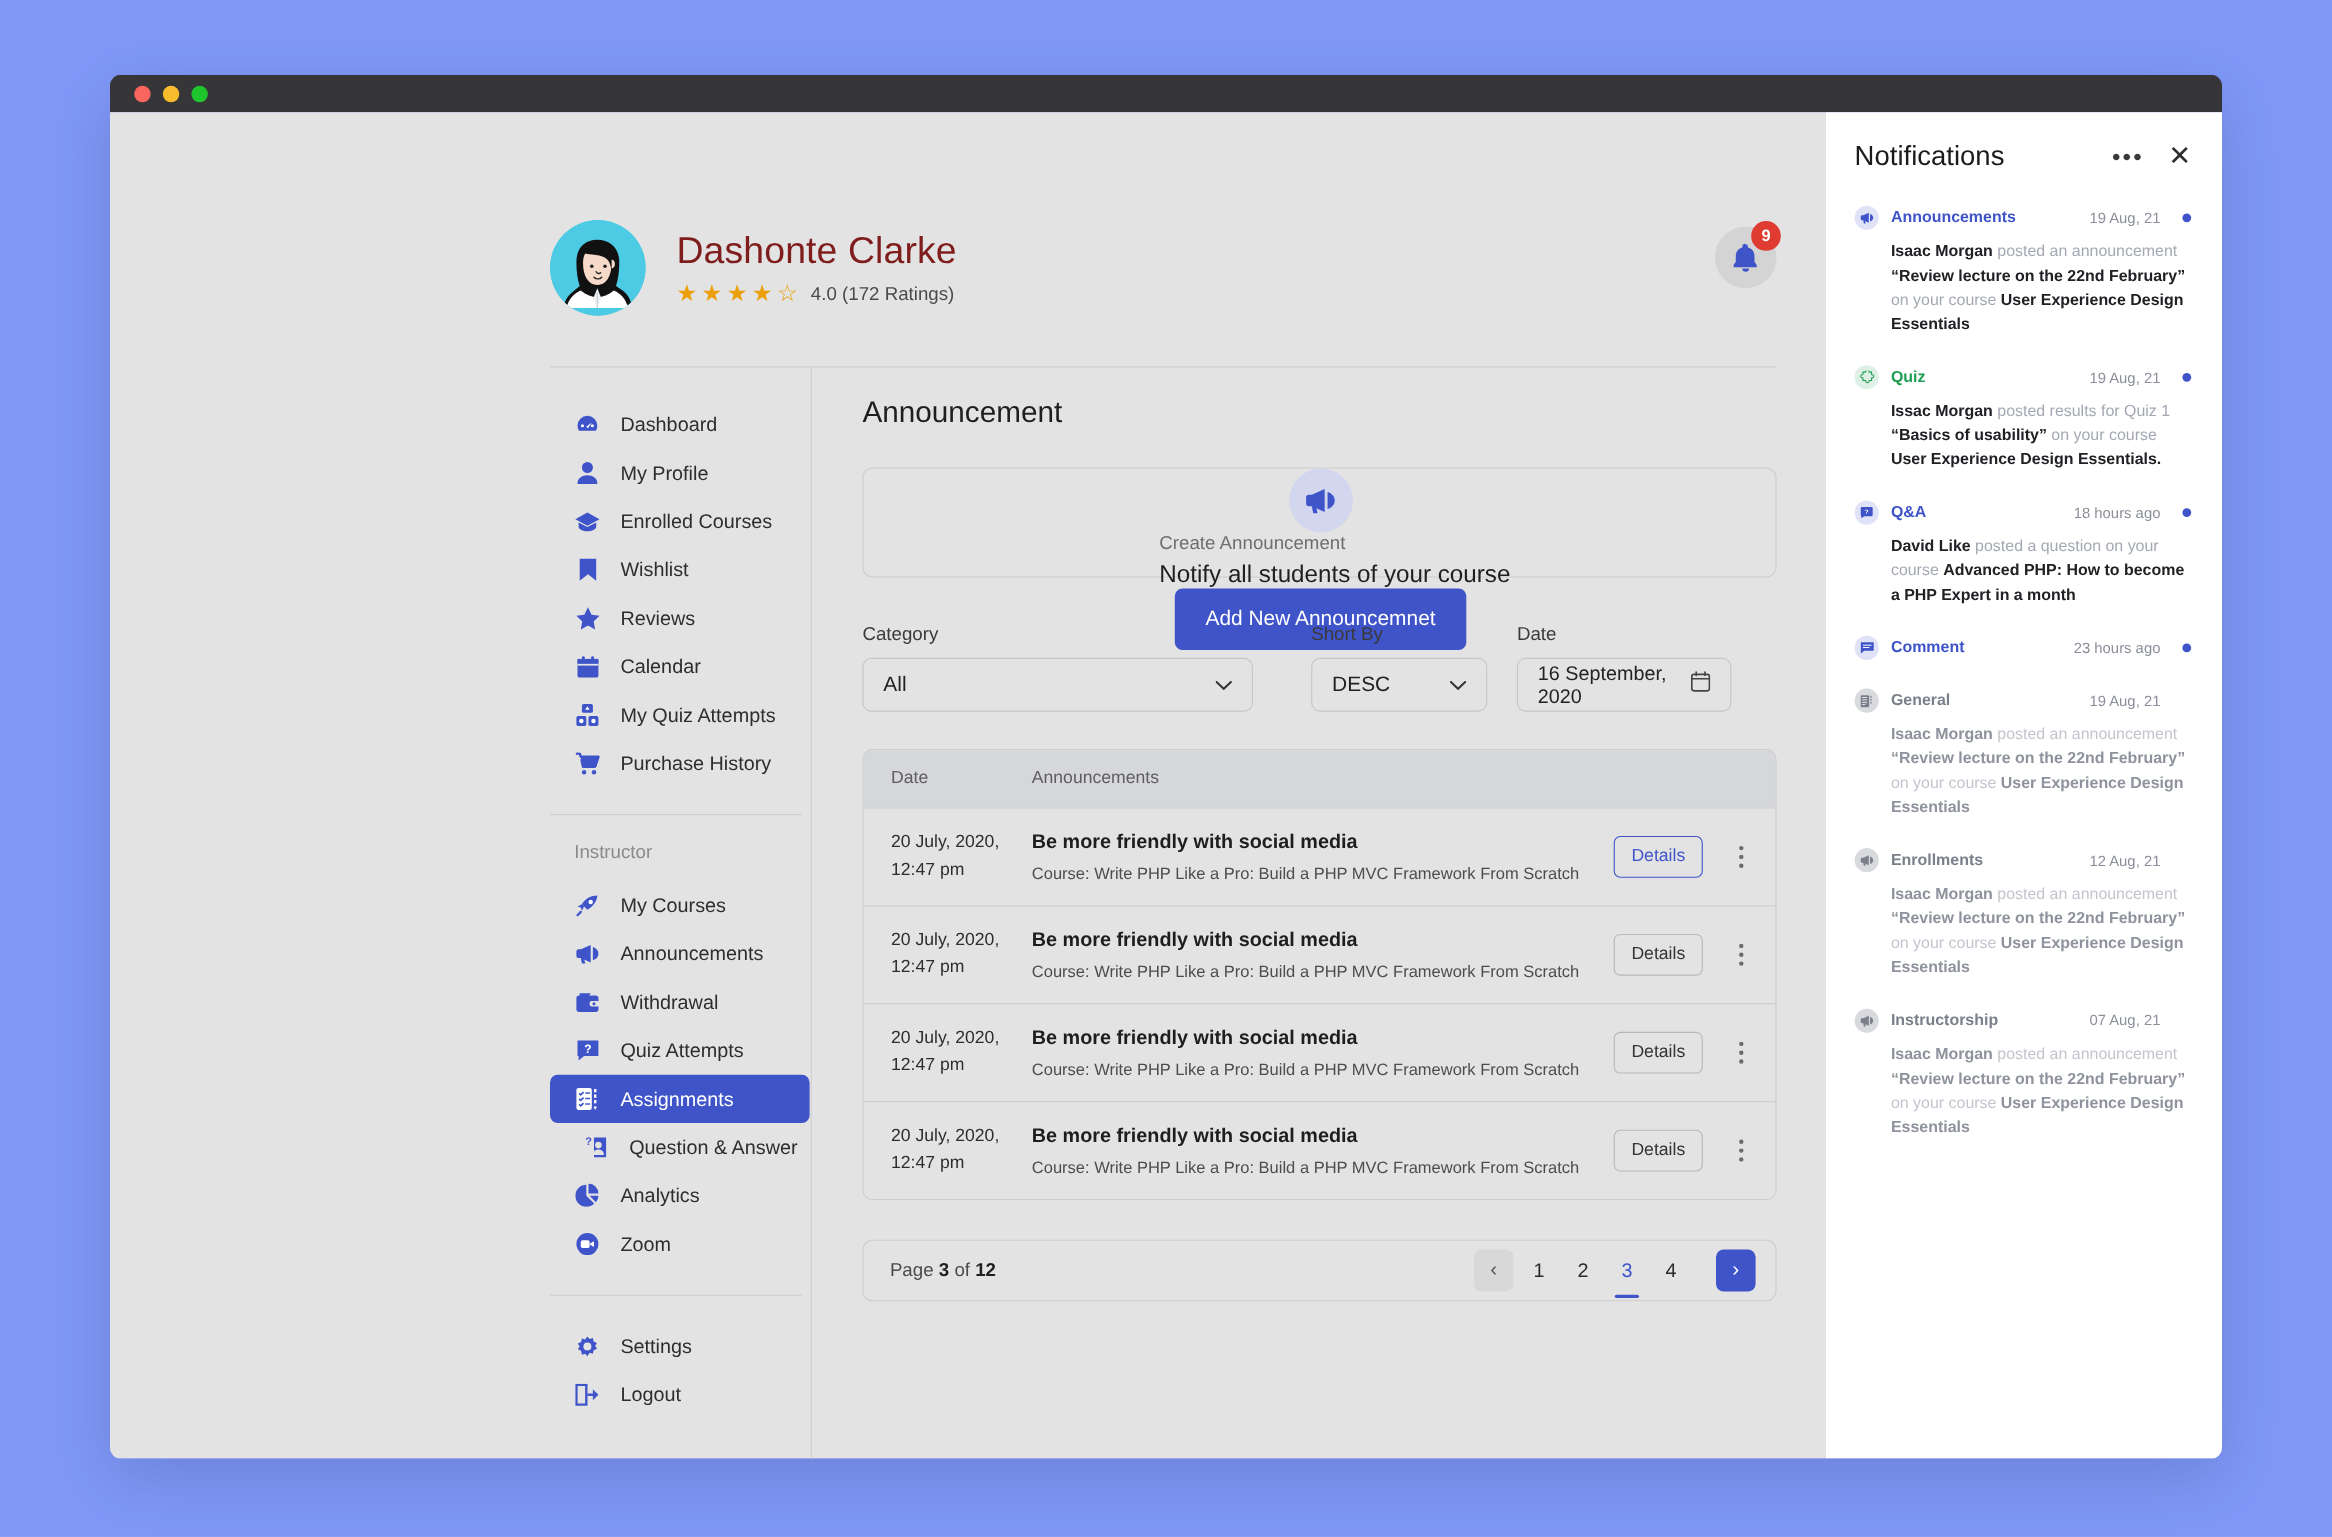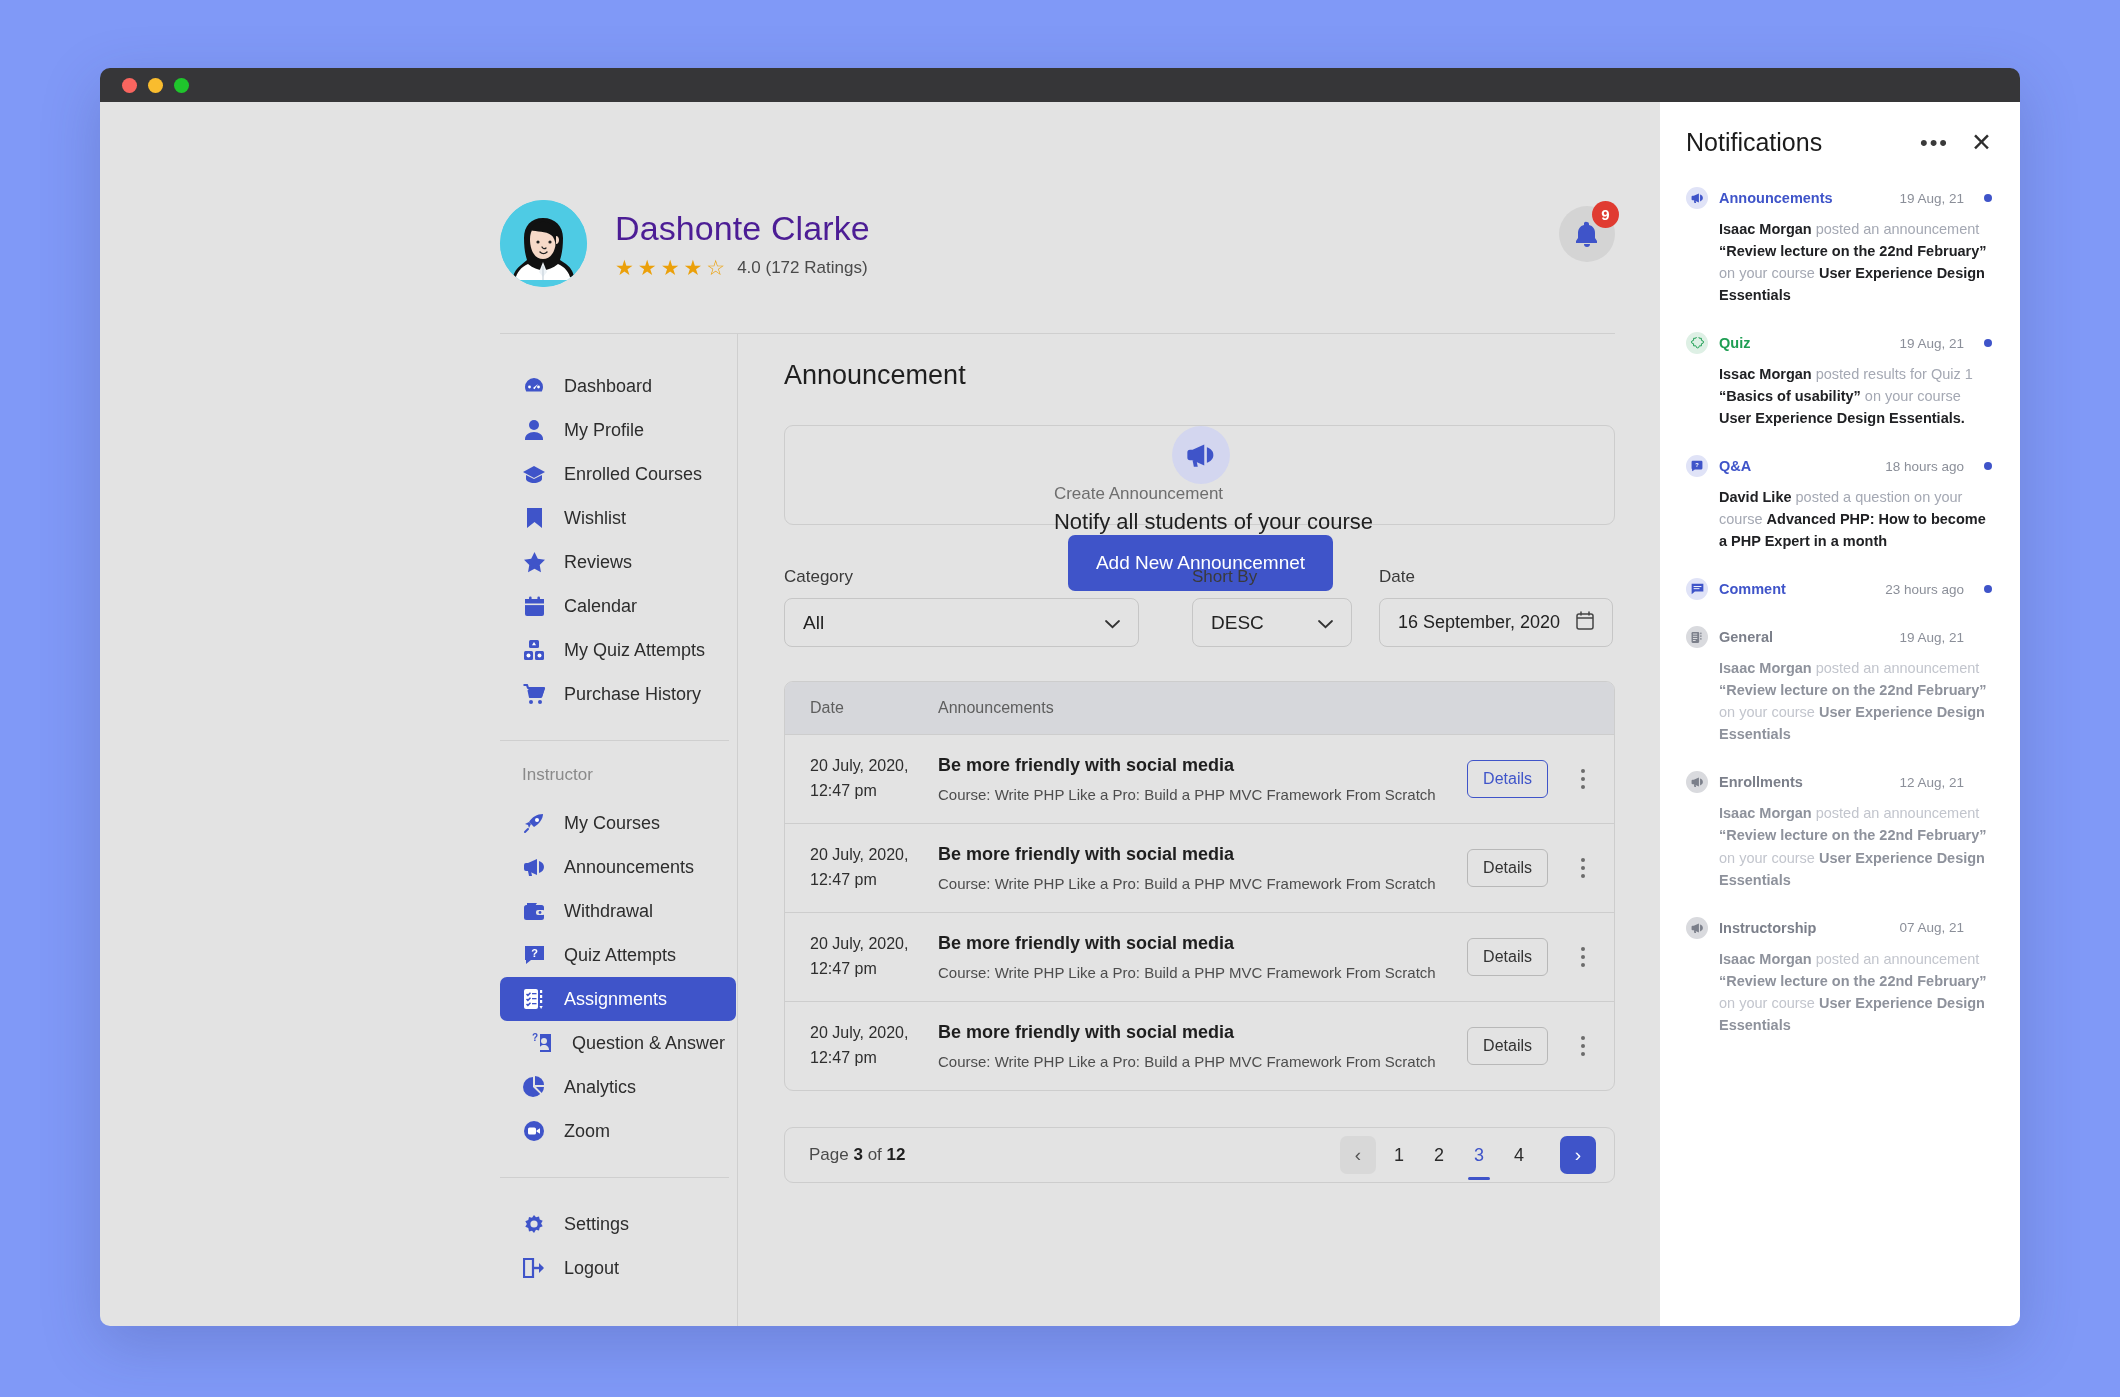--- a/index.html
+++ b/index.html
@@ -47,21 +47,21 @@
     border-bottom: 1px solid #cfcfcf;
   }
   .avatar {
     width: 87px; height: 87px; border-radius: 50%;
     background: #4ecbe4; flex: 0 0 auto;
     position: relative; overflow: hidden;
   }
   .avatar svg { position: absolute; left: 0; top: 0; }
   .profile-text { margin-left: 28px; }
   .profile-name {
-    font-size: 34px; color: #4c1d95; font-weight: 400; letter-spacing: .1px;
+    font-size: 34px; color: #7f1d1d; font-weight: 400; letter-spacing: .1px;
   }
   .rating-row { display: flex; align-items: center; margin-top: 9px; gap: 4px; }
   .star { font-size: 21px; color: #eba00a; line-height: 1; }
   .star.empty { color: #eba00a; }
   .rating-text { font-size: 17px; color: #4a4a4a; margin-left: 8px; }
 
   .header-actions {
     position: absolute; right: 0; top: 6px;
     display: flex; align-items: center; gap: 26px;
   }
@@ -146,21 +146,21 @@
   .filters { display: flex; margin-top: 42px; align-items: flex-end; }
   .field-label { font-size: 17px; color: #3a3a3a; margin-bottom: 11px; }
   .select-box {
     border: 1px solid #c6c6c6; border-radius: 8px; background: transparent;
     height: 49px; display: flex; align-items: center; padding: 0 18px;
     font-size: 19px; color: #222; cursor: pointer; position: relative;
   }
   .select-box .chev { margin-left: auto; }
   .f-category { width: 355px; }
   .f-sort { width: 160px; margin-left: 53px; }
-  .f-date { width: 234px; margin-left: 27px; justify-content: space-between; }
+  .f-date { width: 195px; margin-left: 27px; justify-content: space-between; }
   .f-date .dval { font-size: 18px; }
 
   
   .table {
     margin-top: 34px; border: 1px solid #cdcdcd; border-radius: 9px;
     overflow: hidden; background: transparent;
   }
   .thead {
     display: flex; background: #d6d7db; height: 52px; align-items: center;
     font-size: 16px; color: #5e5e5e;

